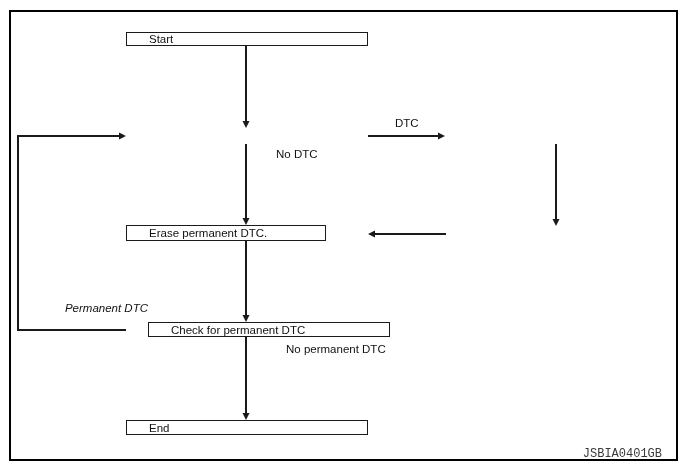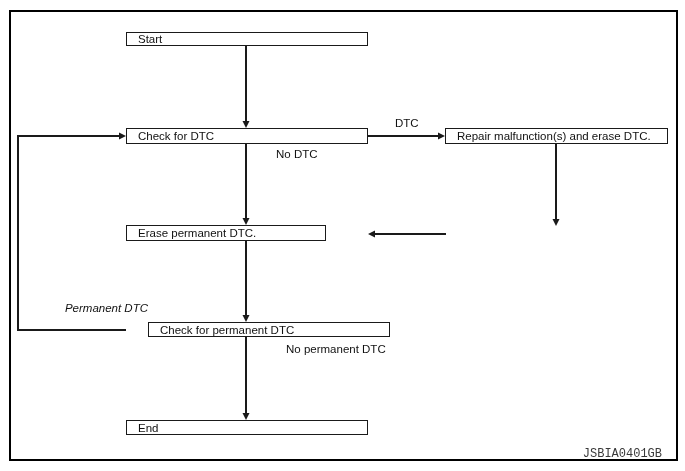--- a/index.html
+++ b/index.html
@@ -33,21 +33,21 @@
     z-index: 1;
   }
   .node {
     position: absolute;
     z-index: 2;
     box-sizing: border-box;
     background: #ffffff;
     border: 1px solid #1a1a1a;
     font-size: 11.5px;
     color: #111111;
-    padding-left: 11px;
+    padding-left: 22px;
     display: flex;
     align-items: center;
     white-space: nowrap;
     overflow: hidden;
   }
   #n-start  { left: 126px; top:  32px; width: 242px; height: 14px; }
   #n-check  { left: 126px; top: 128px; width: 242px; height: 16px; }
   #n-repair { left: 445px; top: 128px; width: 223px; height: 16px; }
   #n-erase  { left: 126px; top: 225px; width: 200px; height: 16px; }
   #n-srt    { left: 446px; top: 226px; width: 222px; height: 16px; }
@@ -109,23 +109,21 @@
       <polygon points="552.5,219 559.5,219 556,226"></polygon>
       <polygon points="375,230.5 375,237.5 368,234"></polygon>
       <polygon points="242.5,315 249.5,315 246,322"></polygon>
       <polygon points="242.5,413 249.5,413 246,420"></polygon>
       <polygon points="119,132.5 119,139.5 126,136"></polygon>
     </g>
   </svg>
 
   <div class="node" id="n-start">Start</div>
 
-  <div class="node" id="n-check">Check for DTC</div>
 
-  <div class="node" id="n-repair">Repair malfunction(s) and erase DTC.</div>
 
   <div class="node" id="n-erase">Erase permanent DTC.</div>
 
 
   <div class="node" id="n-checkp">Check for permanent DTC</div>
 
   <div class="node" id="n-end">End</div>
 
   <div class="edge-label" id="lbl-dtc">DTC</div>
 

